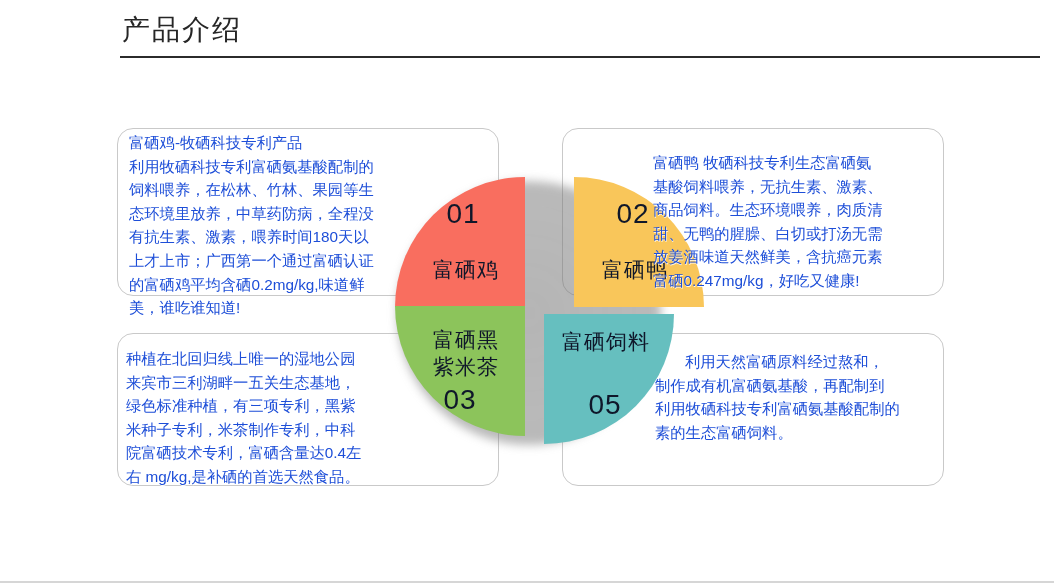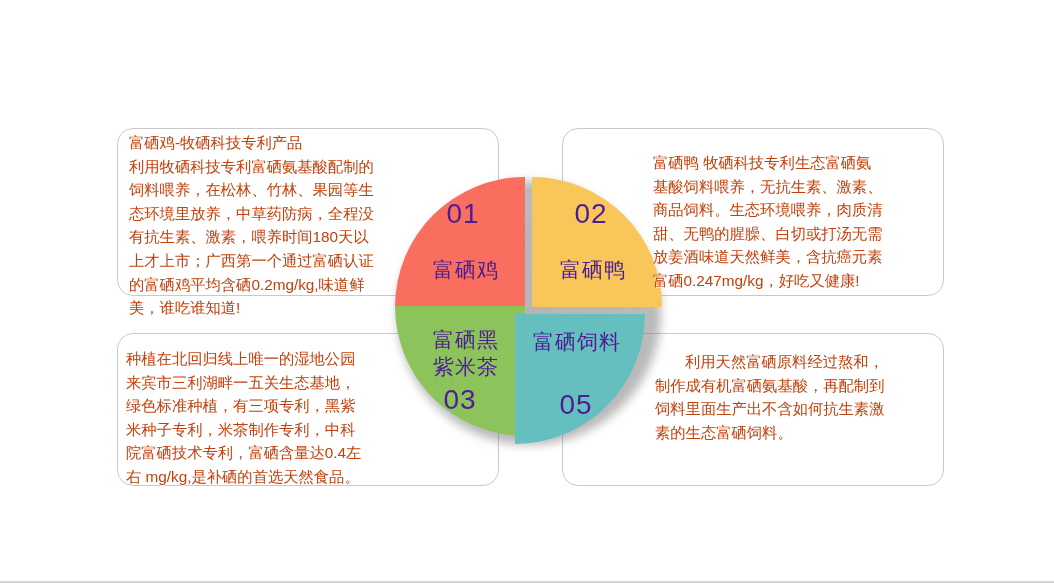--- a/index.html
+++ b/index.html
@@ -51,21 +51,21 @@
     border: 1.6px solid #c9c9c9;
     border-radius: 16px;
     background: transparent;
     z-index: 1;
   }
   .box-text {
     position: absolute;
     box-sizing: border-box;
     font-size: 15.3px;
     line-height: 23.6px;
-    color: #c2410c;
+    color: #1d4ed8;
     letter-spacing: 0px;
     white-space: pre-line;
     z-index: 3;
     text-shadow: 0.5px 0.5px 0 rgba(255,255,255,0.9);
   }
 
   
   #box-tl { left: 117px; top: 128px; width: 382px; height: 168px; }
   #txt-tl { left: 129px; top: 131px; width: 372px; }
 
@@ -100,21 +100,21 @@
                 rgba(140,140,140,0.0) 100%);
     filter: blur(5px);
     z-index: 0;
   }
   .quad {
     position: absolute;
     width: 130px;
     height: 130px;
     box-sizing: border-box;
     z-index: 1;
-    color: #4c1d95;
+    color: #0f172a;
     display: flex;
     flex-direction: column;
     align-items: center;
     justify-content: center;
   }
   .quad .num {
     font-size: 28px;
     line-height: 32px;
     letter-spacing: 1px;
     font-weight: normal;
@@ -151,32 +151,36 @@
   #q3 {
     left: 0px;  top: 129px;
     border-radius: 0 0 0 130px;
     background: #8cc45b;
   }
   #q3 .lbl { margin-left: 12px; }
   #q3 .num { margin-top: 4px; }
 
   
   #q4 {
-    left: 120px; top: 137px;
+    left: 149px; top: 137px;
     border-radius: 0 0 130px 0;
     background: #66bfbf;
   }
   #q4 .lbl { margin-right: 6px; margin-top: -10px; }
   #q4 .num { margin-top: 34px; margin-right: 8px; }
 </style>
 </head>
 <body>
 
 <div class="slide">
 
+  <div class="title-wrap">
+    <h1 class="title-text">产品介绍</h1>
+    <div class="title-rule"></div>
+  </div>
 
   <div class="box" id="box-tl"></div>
   <div class="box" id="box-tr"></div>
   <div class="box" id="box-bl"></div>
   <div class="box" id="box-br"></div>
 
   <div class="box-text" id="txt-tl">富硒鸡-牧硒科技专利产品
 利用牧硒科技专利富硒氨基酸配制的
 饲料喂养，在松林、竹林、果园等生
 态环境里放养，中草药防病，全程没
@@ -191,32 +195,32 @@
 放姜酒味道天然鲜美，含抗癌元素
 富硒0.247mg/kg，好吃又健康!</div>
   <div class="box-text" id="txt-bl">种植在北回归线上唯一的湿地公园
 来宾市三利湖畔一五关生态基地，
 绿色标准种植，有三项专利，黑紫
 米种子专利，米茶制作专利，中科
 院富硒技术专利，富硒含量达0.4左
 右 mg/kg,是补硒的首选天然食品。</div>
   <div class="box-text" id="txt-br">利用天然富硒原料经过熬和，
 制作成有机富硒氨基酸，再配制到
-饲料里面生产出不含如何抗生素激
+利用牧硒科技专利富硒氨基酸配制的
 素的生态富硒饲料。</div>
 
   <div class="wheel">
     <div class="wheel-shadow"></div>
 
     <div class="quad" id="q1" style="background: rgb(249, 110, 95);">
       <div class="num">01</div>
       <div class="lbl">富硒鸡</div>
     </div>
 
-    <div class="quad" id="q2" style="background: rgb(249, 198, 90);">
+    <div class="quad" id="q2" style="background: rgb(249, 198, 90); margin-left: 42px;">
       <div class="num">02</div>
       <div class="lbl">富硒鸭</div>
     </div>
 
     <div class="quad" id="q3" style="background: rgb(140, 196, 91);">
       <div class="lbl">富硒黑
 紫米茶</div>
       <div class="num">03</div>
     </div>
 

